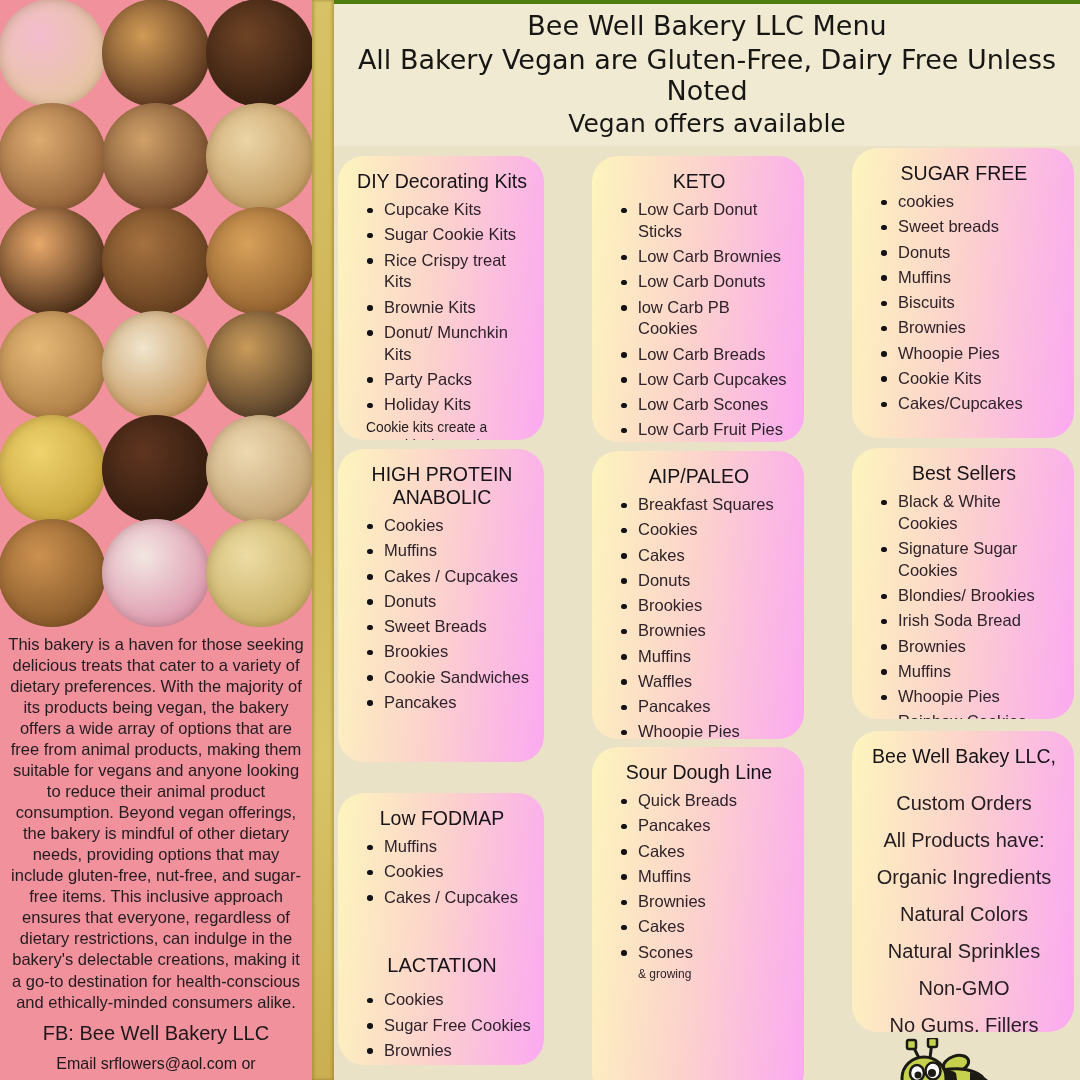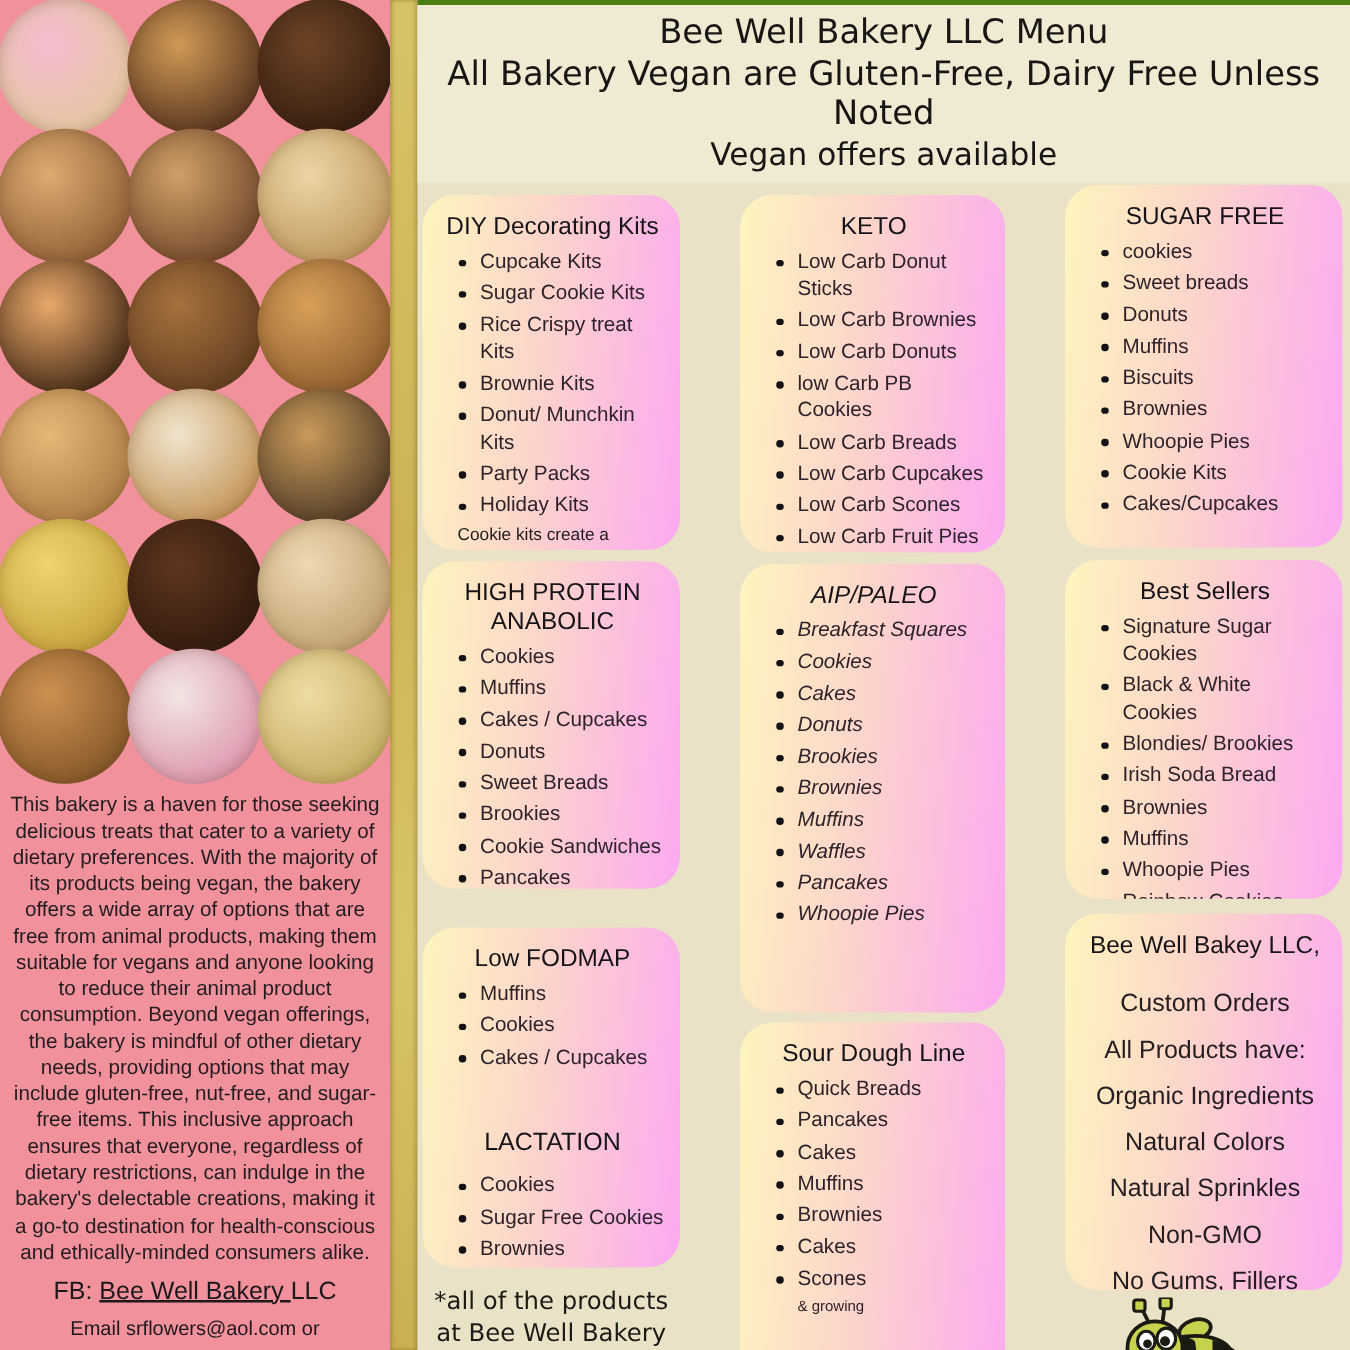--- a/index.html
+++ b/index.html
@@ -26,21 +26,21 @@
     margin:-1px -2px;
     box-shadow:inset 0 0 12px rgba(60,30,10,.25);
   }
   .about{
     margin:10px 8px 0 8px;
     font-size:16.5px;line-height:1.275;
     color:#231c20;text-align:center;
   }
   .contact{width:100%;text-align:center;color:#1d181c;}
   .fb-line{font-size:20px;margin-top:9px;}
-  .fb-line .uline{text-decoration:underline;}
+  .fb-line .uline{}
   .email-line{font-size:16px;margin-top:10px;}
   
   .gold-stripe{
     width:22px;min-width:22px;height:1080px;
     background:linear-gradient(180deg,#d8c267,#cdb356 40%,#d9c468 70%,#c9af52);
     box-shadow:inset 2px 0 3px rgba(120,95,20,.35), inset -2px 0 3px rgba(120,95,20,.35);
   }
   
   .main{
     flex:1;height:1080px;position:relative;
@@ -92,24 +92,24 @@
     font-size:20px;font-weight:500;color:#171419;
     text-align:center;margin:46px 0 12px 0;
   }
   .plain{
     font-size:20px;line-height:1.1;color:#241d22;
     text-align:center;margin-top:15px;
   }
   .plain.first{margin-top:24px;text-align:center;}
   
   .card-0-0{height:284px;margin-top:10px;}
-  .card-0-1{height:262px;margin-top:9px;}
+  .card-0-1{height:313px;margin-top:9px;}
   .card-0-2{height:272px;margin-top:31px;}
   .card-1-0{height:286px;margin-top:10px;}
-  .card-1-1{height:359px;margin-top:9px;font-style:italic;}
+  .card-1-1{height:288px;margin-top:9px;}
   .card-1-2{height:351px;margin-top:8px;}
   .card-2-0{height:290px;margin-top:2px;}
   .card-2-1{height:271px;margin-top:10px;}
   .card-2-2{height:301px;margin-top:12px;}
   .footnote{
     text-align:center;color:#1c1916;
     font-size:19.5px;line-height:1.35;
     margin-top:14px;font-family:"DejaVu Sans",sans-serif;
   }
   .footnote.f2{margin-top:4px;font-size:19px;}
@@ -262,22 +262,22 @@
             <li>Biscuits</li>
             <li>Brownies</li>
             <li>Whoopie Pies</li>
             <li>Cookie Kits</li>
             <li>Cakes/Cupcakes</li>
           </ul>
         </div>
         <div class="card card-2-1">
           <div class="card-title">Best Sellers</div>
           <ul class="items">
+            <li>Black &amp; White Cookies</li>
             <li>Signature Sugar Cookies</li>
-            <li>Black &amp; White Cookies</li>
             <li>Blondies/ Brookies</li>
             <li>Irish Soda Bread</li>
             <li>Brownies</li>
             <li>Muffins</li>
             <li>Whoopie Pies</li>
             <li>Rainbow Cookies</li>
           </ul>
         </div>
         <div class="card card-2-2">
           <div class="card-title">Bee Well Bakey LLC,</div>

